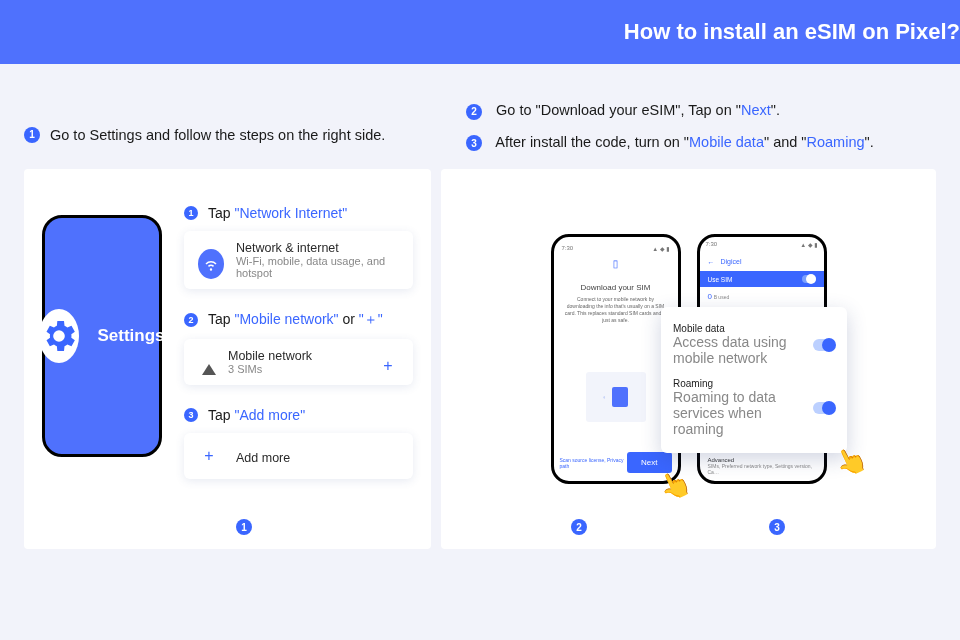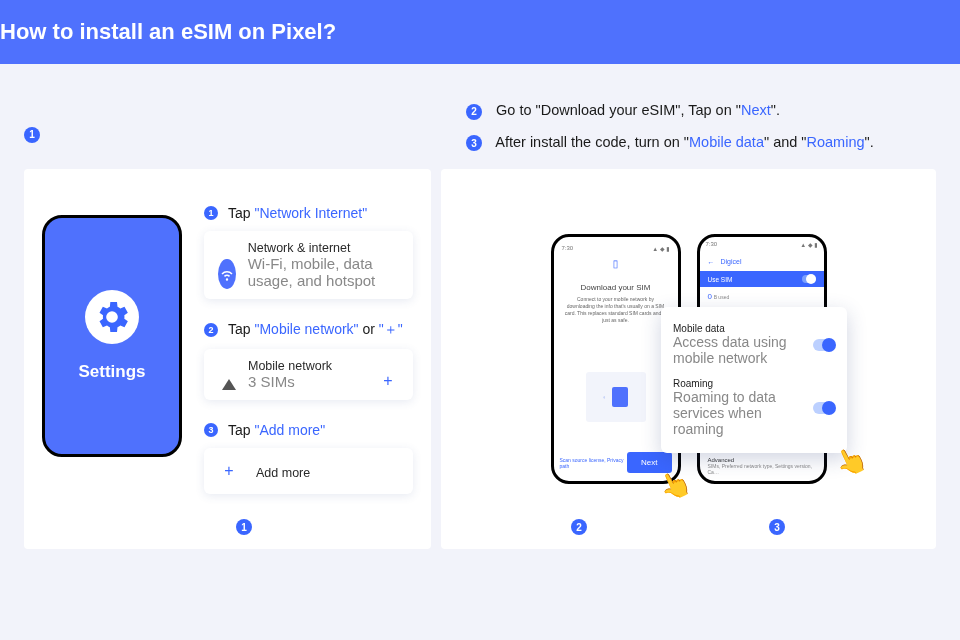--- a/index.html
+++ b/index.html
@@ -1,43 +1,43 @@
 <!DOCTYPE html>
 <html><head>
 <meta charset="utf-8">
 <style>
   *{box-sizing:border-box;margin:0;padding:0;font-family:"Segoe UI",Arial,sans-serif}
   body{width:960px;height:640px;background:#f2f3fa;overflow:hidden}
-  .hdr{background:#4f71fd;height:64px;display:flex;align-items:center;justify-content:flex-start}
+  .hdr{background:#4f71fd;height:64px;display:flex;align-items:center;justify-content:flex-end}
   .hdr h1{color:#fff;font-size:22px;font-weight:600}
   .descrow{display:flex;padding:24px 24px 0 24px;gap:32px}
   .descL{flex:0 0 410px;display:flex;align-items:center;padding-top:30px}
   .descR{flex:1;display:flex;flex-direction:column;gap:14px;padding-top:14px}
   .bullet{width:16px;height:16px;border-radius:50%;background:#3a66ff;color:#fff;font-size:10px;display:inline-flex;align-items:center;justify-content:center;flex-shrink:0;margin-right:10px;font-weight:600}
   .desc{font-size:14.5px;color:#1a1a1a}
   .link{color:#3a66ff}
   .cards{display:flex;gap:10px;padding:18px 24px 24px 24px}
   .card{background:#fff;border-radius:4px;position:relative}
   .cardL{flex:0 0 407px;height:380px;padding:36px 18px 18px 18px;display:flex;gap:22px}
   .cardR{flex:1;height:380px;display:flex;align-items:center;justify-content:center;gap:16px;padding:30px 20px}
   
-  .phoneA{width:140px;height:242px;border:3px solid #000;border-radius:20px;background:#4f71fd;display:flex;flex-direction:column;align-items:center;justify-content:center;gap:18px;margin-top:10px}
+  .phoneA{width:120px;height:242px;border:3px solid #000;border-radius:20px;background:#4f71fd;display:flex;flex-direction:row;align-items:center;justify-content:center;gap:18px;margin-top:10px}
   .gear{width:54px;height:54px;border-radius:50%;background:#fff;display:flex;align-items:center;justify-content:center}
   .gear svg{width:40px;height:40px;fill:#3a66ff}
   .phoneA span{color:#fff;font-weight:700;font-size:17px}
   .steps{flex:1;display:flex;flex-direction:column;gap:22px}
   .step .lbl{display:flex;align-items:center;margin-bottom:10px}
   .step .lbl .bullet{width:14px;height:14px;font-size:9px}
   .step .lbl .txt{font-size:14px;color:#1a1a1a}
   .step .lbl .hl{color:#3a66ff}
   .tile{background:#fff;border-radius:6px;box-shadow:0 2px 10px rgba(60,80,150,.12);padding:10px 14px;display:flex;align-items:flex-end;gap:12px}
   .wifi{width:30px;height:30px;border-radius:50%;background:#4f71fd;display:flex;align-items:center;justify-content:center}
   .wifi svg{width:16px;height:16px;fill:#fff}
   .tile .ttl{font-size:12.5px;color:#2a2a2a}
-  .tile .sub{font-size:15px;color:#888}
+  .tile .sub{font-size:11px;color:#888}
   .tri{width:0;height:0;border-left:7px solid transparent;border-right:7px solid transparent;border-bottom:11px solid #555;margin-left:4px}
   .plus{width:22px;color:#3a66ff;font-size:16px;text-align:center}
   .tile.addm{padding:14px}
   
   .phoneB{width:130px;height:250px;border:3px solid #000;border-radius:18px;background:#fff;padding:8px 6px;font-size:5.5px;color:#444;position:relative;display:flex;flex-direction:column;align-items:center}
   .pbTop{display:flex;justify-content:space-between;width:100%;font-size:6px;color:#777;padding:0 2px}
   .phoneB .dlTitle{font-size:8px;font-weight:400;margin-top:14px}
   .phoneB .dlDesc{font-size:5px;text-align:center;color:#666;margin-top:4px;line-height:1.4;padding:0 4px}
   .qrfake{width:60px;height:50px;background:#f2f4fb;border-radius:3px;margin-top:48px;display:flex;align-items:center;justify-content:center;color:#4f71fd}
   .qrfake .chip{width:16px;height:20px;background:#4f71fd;border-radius:2px}
@@ -71,20 +71,21 @@
 </head>
 <body>
 
 <div class="hdr">
   <h1>How to install an eSIM on Pixel?</h1>
 </div>
 
 <div class="descrow">
   <div class="descL">
     <span class="bullet">1</span>
+    <span class="desc">Go to Settings and follow the steps on the right side.</span>
   </div>
   <div class="descR">
     <div class="desc">
       <span class="bullet">2</span>
       <span>Go to "Download your eSIM", Tap on "</span><span class="link">Next</span><span>".</span>
     </div>
     <div class="desc">
       <span class="bullet">3</span>
       <span>After install the code, turn on "</span><span class="link">Mobile data</span><span>" and "</span><span class="link">Roaming</span><span>".</span>
     </div>

